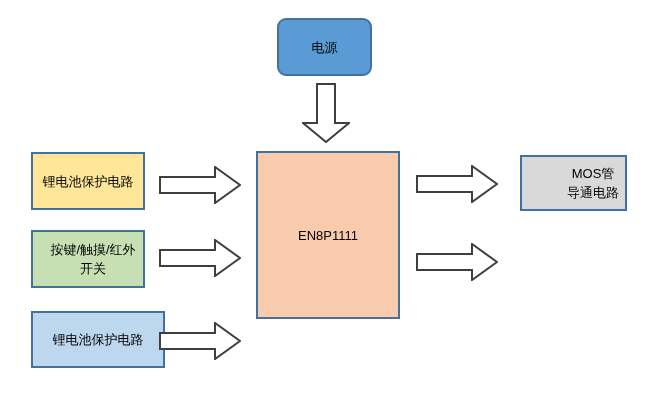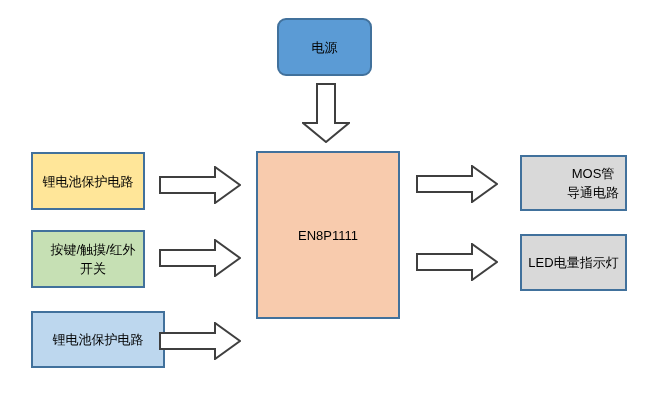--- a/index.html
+++ b/index.html
@@ -125,17 +125,14 @@
   </div>
   <div class="arrow arrow-out-2">
     <svg width="82" height="38" viewBox="0 0 82 38">
       <path d="M1,11 H56 V1 L81,19 L56,37 V27 H1 Z" fill="#FFFFFF" stroke="#3F3F3F" stroke-width="2" stroke-linejoin="miter"></path>
     </svg>
   </div>
 
   <div class="box box-mos">
     <span>MOS管导通电路</span>
   </div>
-  <div class="box box-led">
-    <span>LED电量指示灯</span>
-  </div>
 
 </div>
 
 </body></html>

